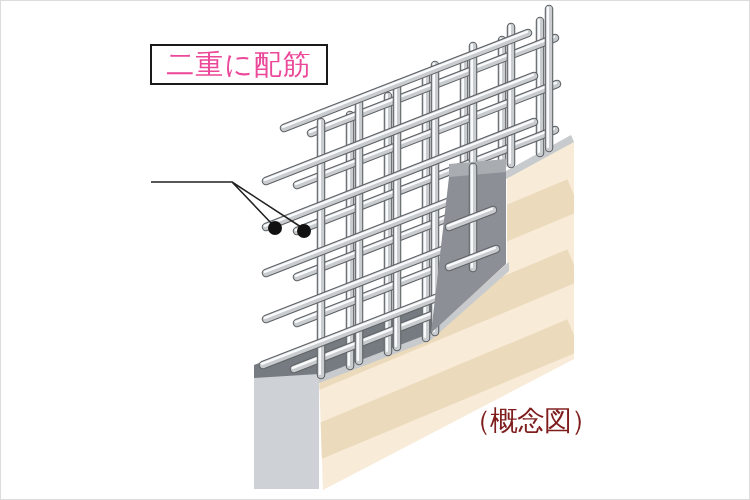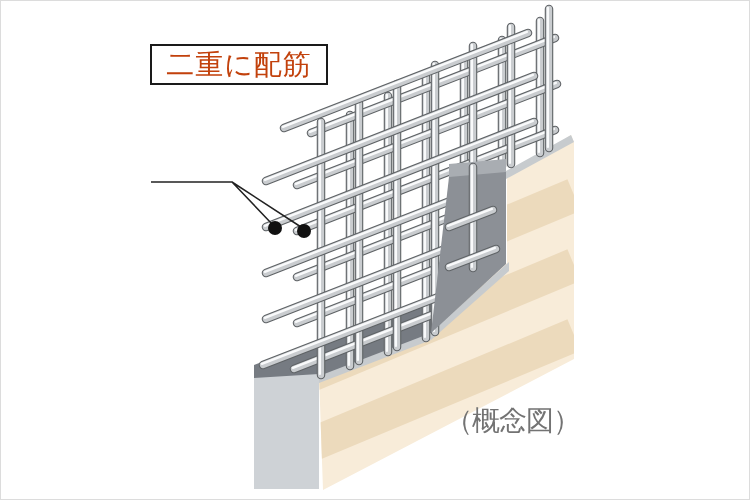--- a/index.html
+++ b/index.html
@@ -10,31 +10,31 @@
     box-sizing:border-box;
     border:1px solid #dcdcdc;
     overflow:hidden;
     font-family:"Liberation Sans", sans-serif;
   }
   #scene{position:absolute;left:0;top:0;}
   .label-box{
     position:absolute;left:149px;top:43px;width:178px;height:41px;
     border:2.5px solid #1a1a1a;background:#ffffff;
     display:flex;align-items:center;justify-content:center;
-    font-size:28px;font-weight:500;color:#c2410c;letter-spacing:1px;
+    font-size:28px;font-weight:500;color:#ec4899;letter-spacing:1px;
     box-sizing:border-box;white-space:nowrap;
   }
   .label-rebar{
     position:absolute;left:147px;top:130px;
     font-size:33px;font-weight:500;color:#1c1c1c;letter-spacing:1px;
     white-space:nowrap;
   }
   .caption{
-    position:absolute;left:444px;top:401px;
-    font-size:28px;font-weight:500;color:#737373;letter-spacing:-1px;
+    position:absolute;left:462px;top:401px;
+    font-size:28px;font-weight:500;color:#7f1d1d;letter-spacing:-1px;
     white-space:nowrap;
   }
 </style>
 </head>
 <body>
 
 <div class="stage">
   <svg id="scene" width="750" height="500" viewBox="0 0 750 500">
       <clipPath id="beigeClip">
         <polygon points="318,374 430,331 506,262 506,175 570,134 573,141 573,358 322,489"></polygon>

